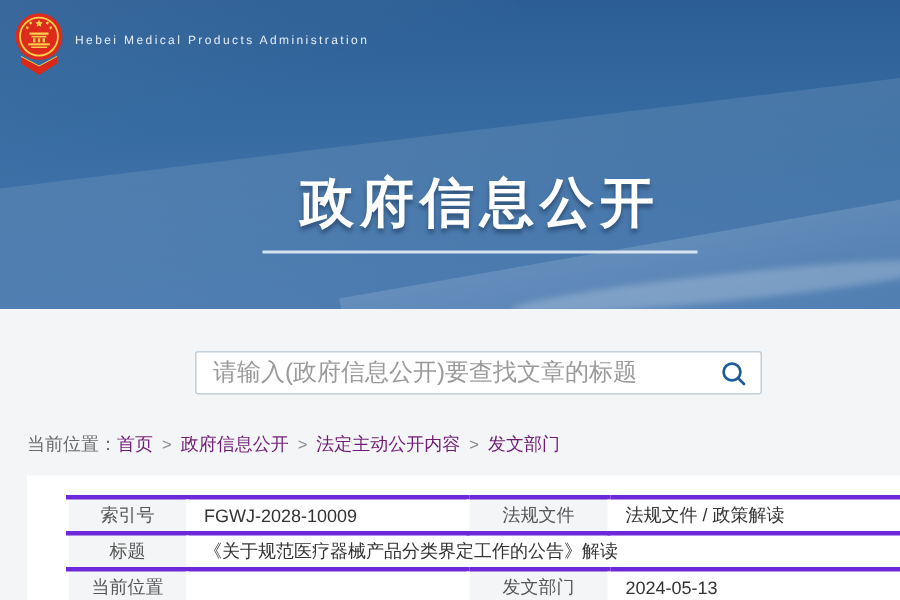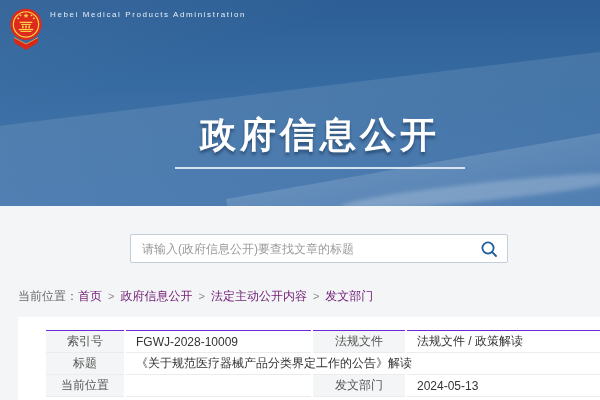--- a/index.html
+++ b/index.html
@@ -26,42 +26,42 @@
         background:linear-gradient(180deg, rgba(255,255,255,0.06), rgba(255,255,255,0)); }
 
   .brand { position:absolute; left:10px; top:6px; display:flex; align-items:flex-start; cursor:pointer; }
   .emblem { width:32px; height:44px; display:block; margin-top:2px; }
   .brand-text { margin-left:8px; }
   .brand-cn {
     font-size:22px; font-weight:bold; color:#ffffff; letter-spacing:1.5px;
     margin-top:11px; text-shadow:0 1px 2px rgba(0,0,0,0.25); white-space:nowrap;
   }
   .brand-en {
-    font-size:8px; color:#e6eef7; letter-spacing:1.6px; margin-top:4px; white-space:nowrap;
+    font-size:8px; color:#e6eef7; letter-spacing:1.6px; margin-top:16px; white-space:nowrap;
   }
 
   .banner-title {
     position:absolute; left:175px; top:111px; width:290px; text-align:center;
     font-size:36px; font-weight:bold; color:#ffffff; letter-spacing:4px; white-space:nowrap;
     text-shadow:0 3px 3px rgba(18,40,70,0.5);
   }
   .banner-underline {
     position:absolute; left:175px; top:167px; width:290px; height:2px;
     background:rgba(236,243,249,0.85);
   }
 
   
   .search-box {
     position:absolute; left:130px; top:234px; width:378px; height:29px;
     background:#ffffff; border:1px solid #c2cfda; border-radius:2px;
     display:flex; align-items:center; box-sizing:border-box;
   }
   .search-input {
     flex:1; height:100%; border:none; outline:none; background:transparent;
-    padding:0 8px 0 11px; font-size:12px; color:#333;
+    padding:0 8px 0 11px; font-size:16px; color:#333;
     font-family:"Liberation Sans", sans-serif;
   }
   .search-input::placeholder { color:#9a9a9a; }
   .search-btn {
     width:36px; height:100%; display:flex; align-items:center; justify-content:center;
     cursor:pointer; background:transparent; border:none;
   }
 
   
   .breadcrumb {
@@ -74,21 +74,21 @@
   .content {
     position:absolute; left:18px; top:317px; width:582px; height:83px; background:#ffffff;
     overflow:hidden;
   }
   .info-table {
     position:absolute; left:26px; top:13px; width:742px;
     border-collapse:collapse; table-layout:fixed; font-size:12px;
   }
   .info-table td {
     height:21px; padding:0;
-    border-top:1px solid #6d28d9; border-bottom:1px solid #e9edef;
+    border-top:3px solid #6d28d9; border-bottom:1px solid #e9edef;
   }
   .info-table td.lbl {
     background:#f4f5f6; color:#555; text-align:center;
     border-left:2px solid #fff; border-right:2px solid #fff;
   }
   .info-table td.val { color:#333; padding-left:10px; }
 </style>
 </head>
 <body>
 

